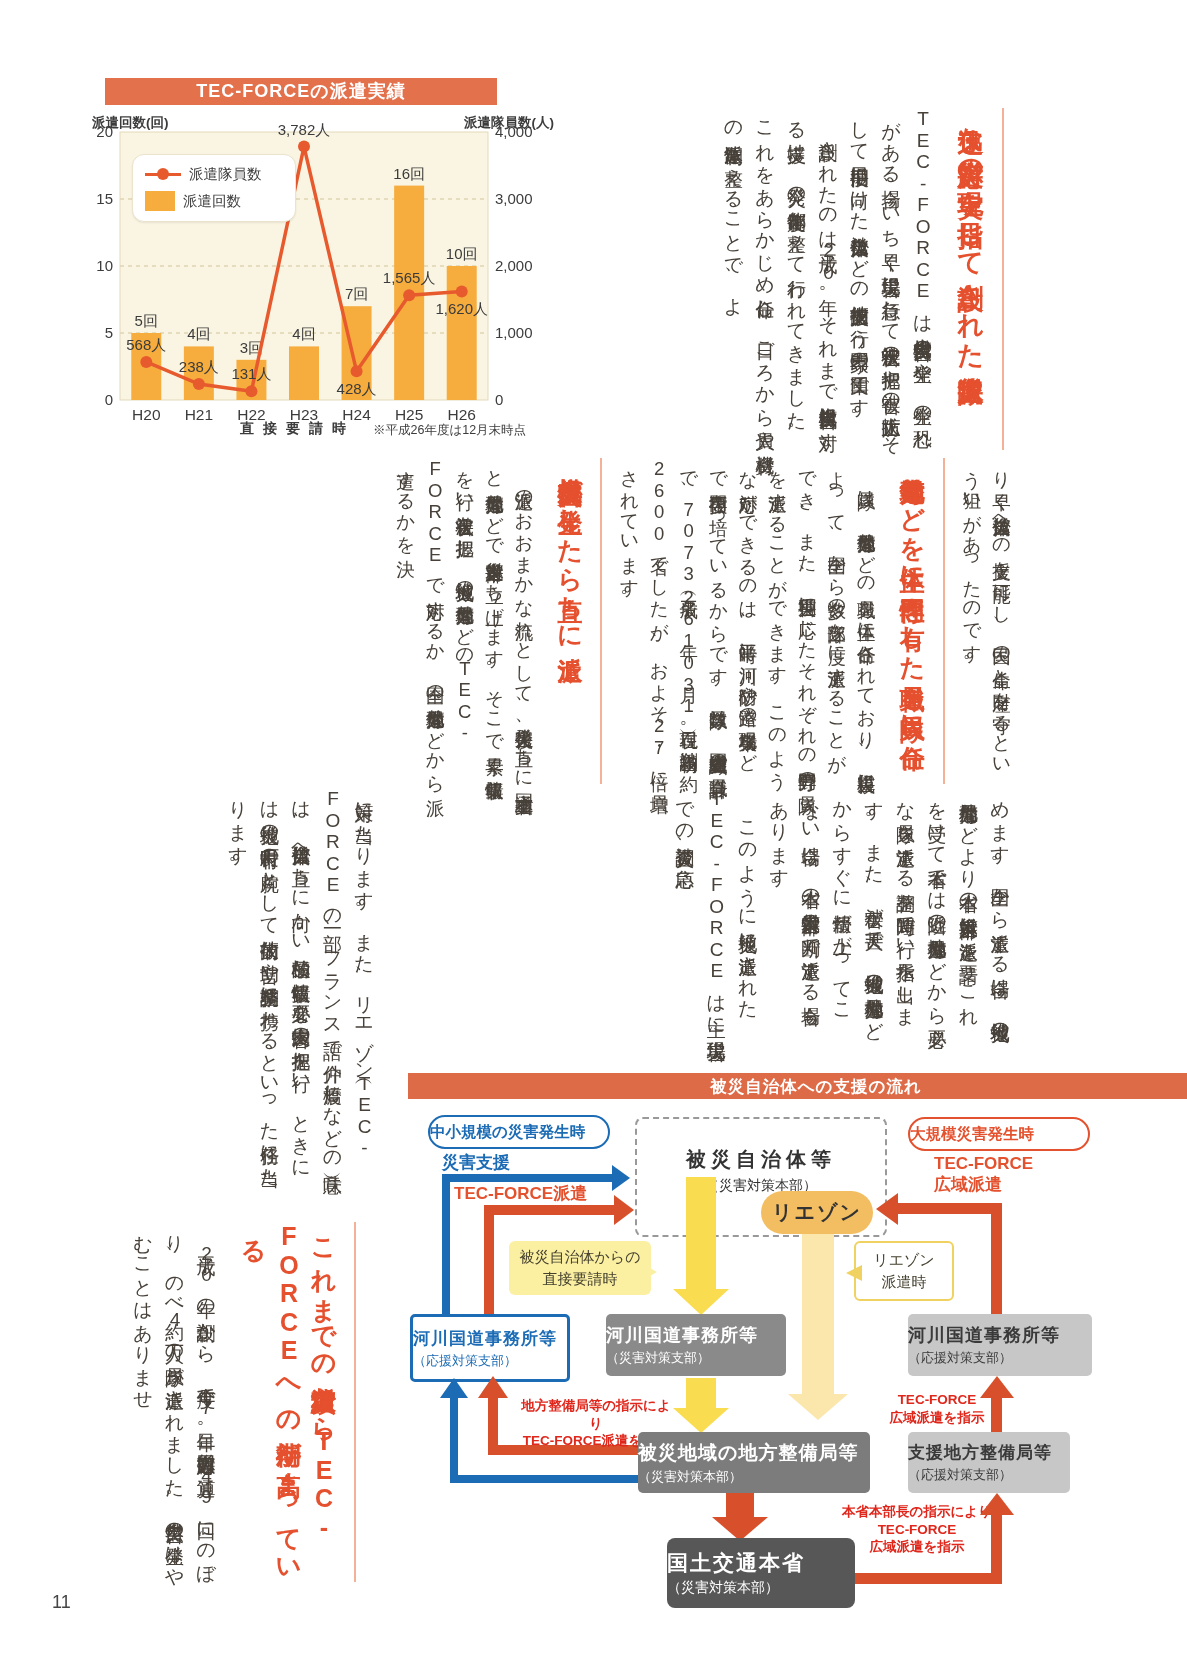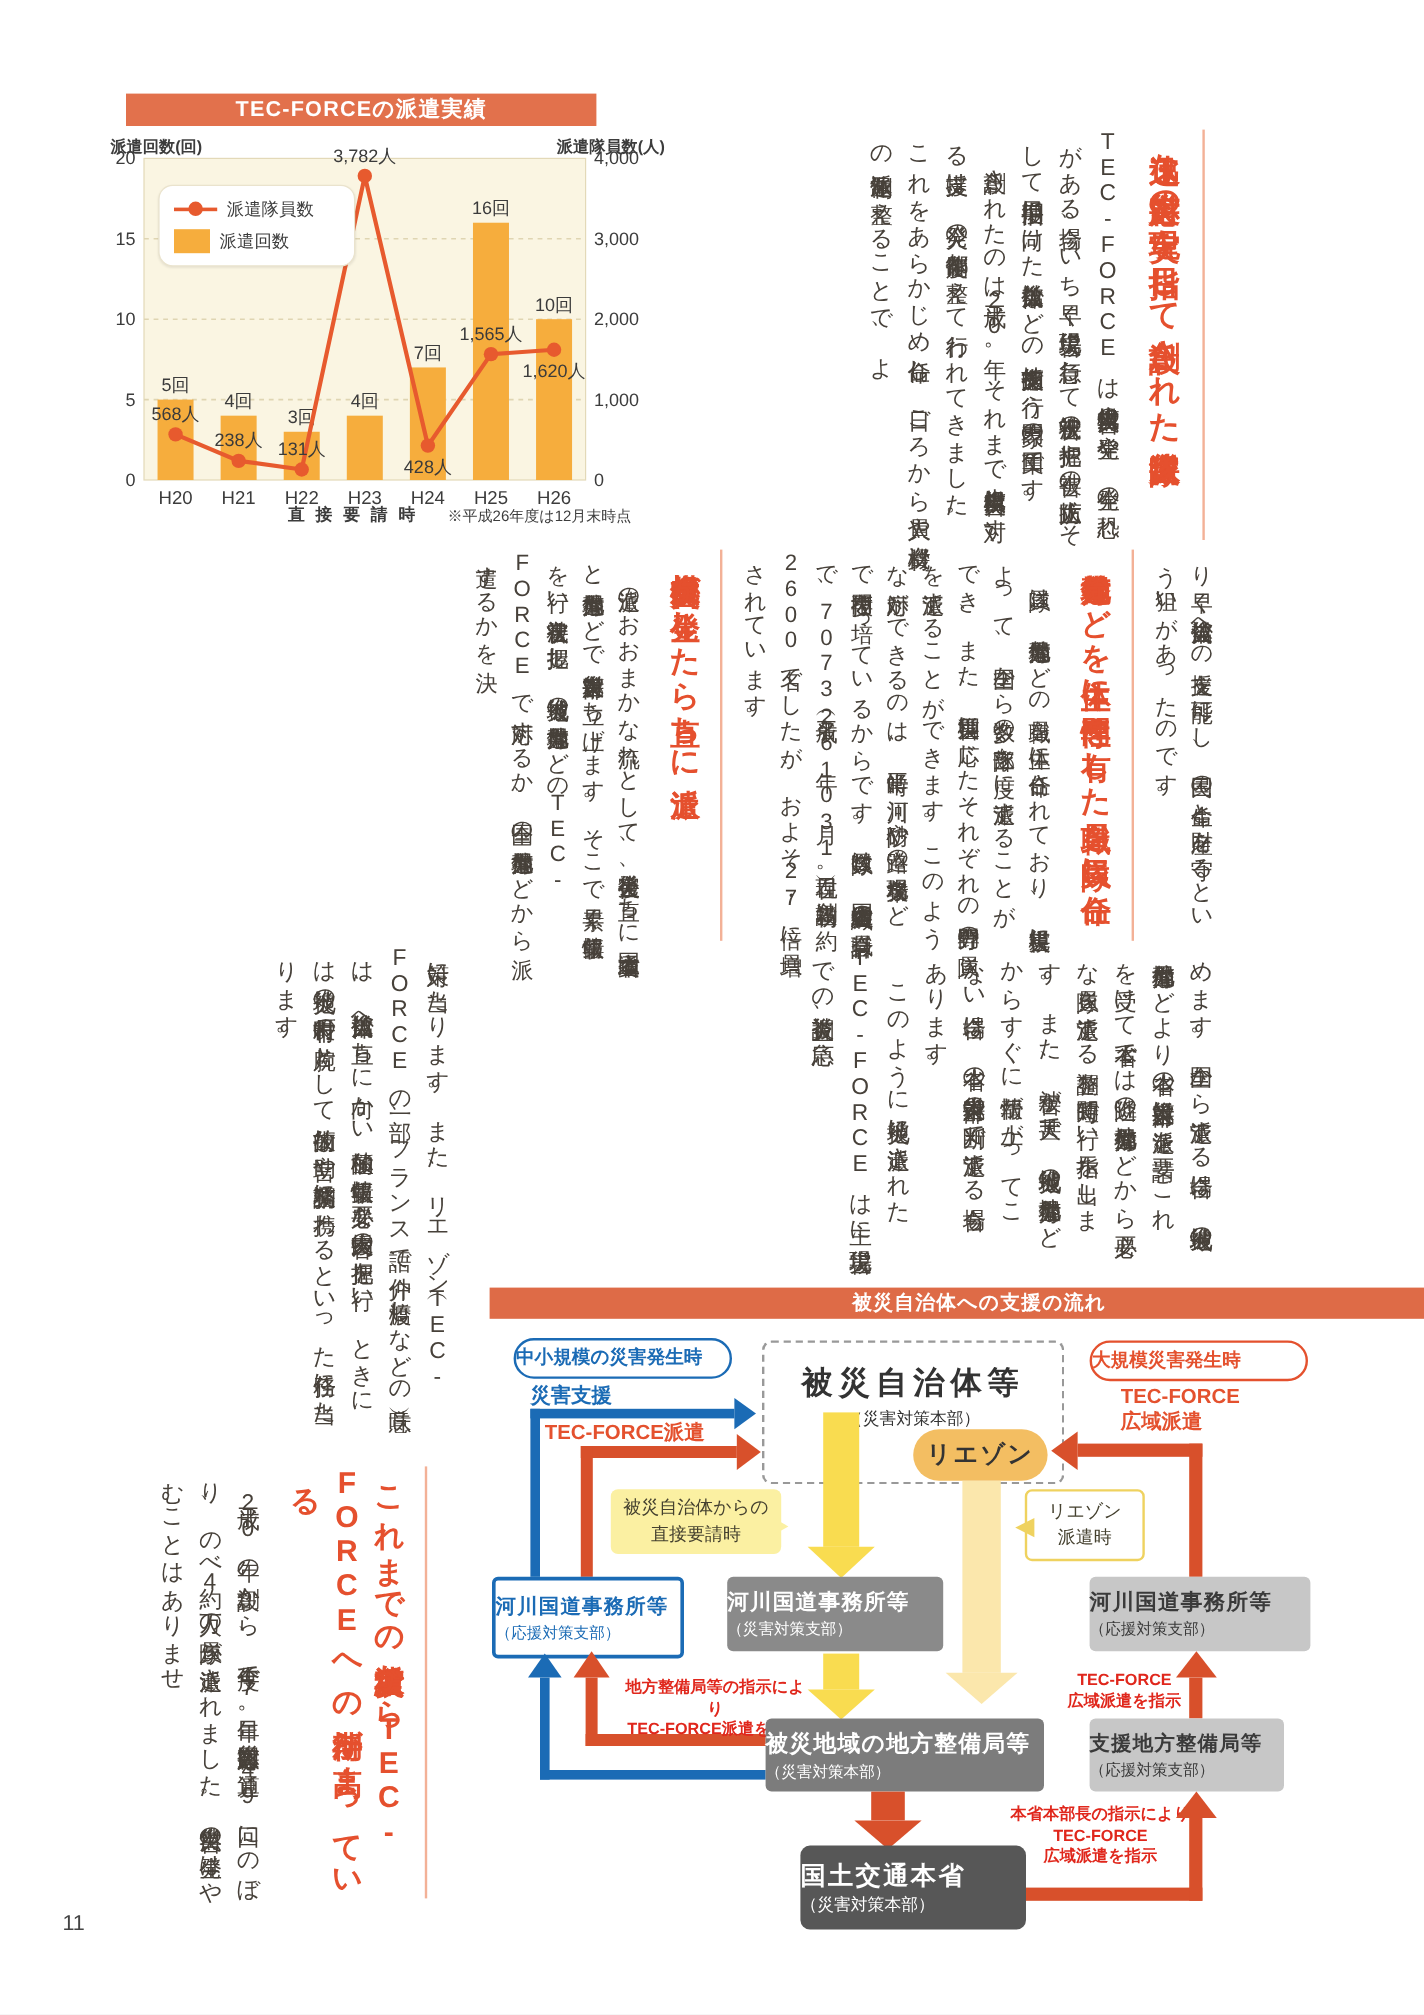--- a/index.html
+++ b/index.html
@@ -57,21 +57,21 @@
   .pill {
     position:absolute; width:178px; height:30px; border-radius:17px; background:#fff;
     line-height:30px; font-size:15.5px; font-weight:bold;
   }
   .pill.blue { border:2.5px solid #1b6bb5; color:#1b6bb5; }
   .pill.orange { border:2.5px solid #e4512e; color:#e4512e; }
   #dashed-box {
     position:absolute; left:245px; top:52px; width:248px; height:116px; background:#fff;
     border:2px dashed #999; border-radius:8px; text-align:center; color:#333;
   }
-  #dashed-box .t { margin-top:16px; font-size:26px; font-weight:bold; letter-spacing:5px; }
+  #dashed-box .t { margin-top:27px; font-size:20px; font-weight:bold; letter-spacing:5px; }
   #dashed-box .s { font-size:14px; margin-top:4px; }
   .dbox { position:absolute; border-radius:5px; text-align:left; display:flex; flex-direction:column; justify-content:center; gap:2px; }
   .dbox .t { font-weight:bold; font-size:18px; letter-spacing:1px; }
   .dbox .s { font-size:13px; }
   .g1 { background:#8a8a8a; color:#fff; }
   .g2 { background:#c7c7c7; color:#3a3a3a; }
   .g3 { background:#7c7c7c; color:#fff; }
   .g4 { background:#575757; color:#fff; }
   .bluebox { background:#fff; border:3px solid #1b6bb5; color:#1b6bb5; }
   #liaison-box {

